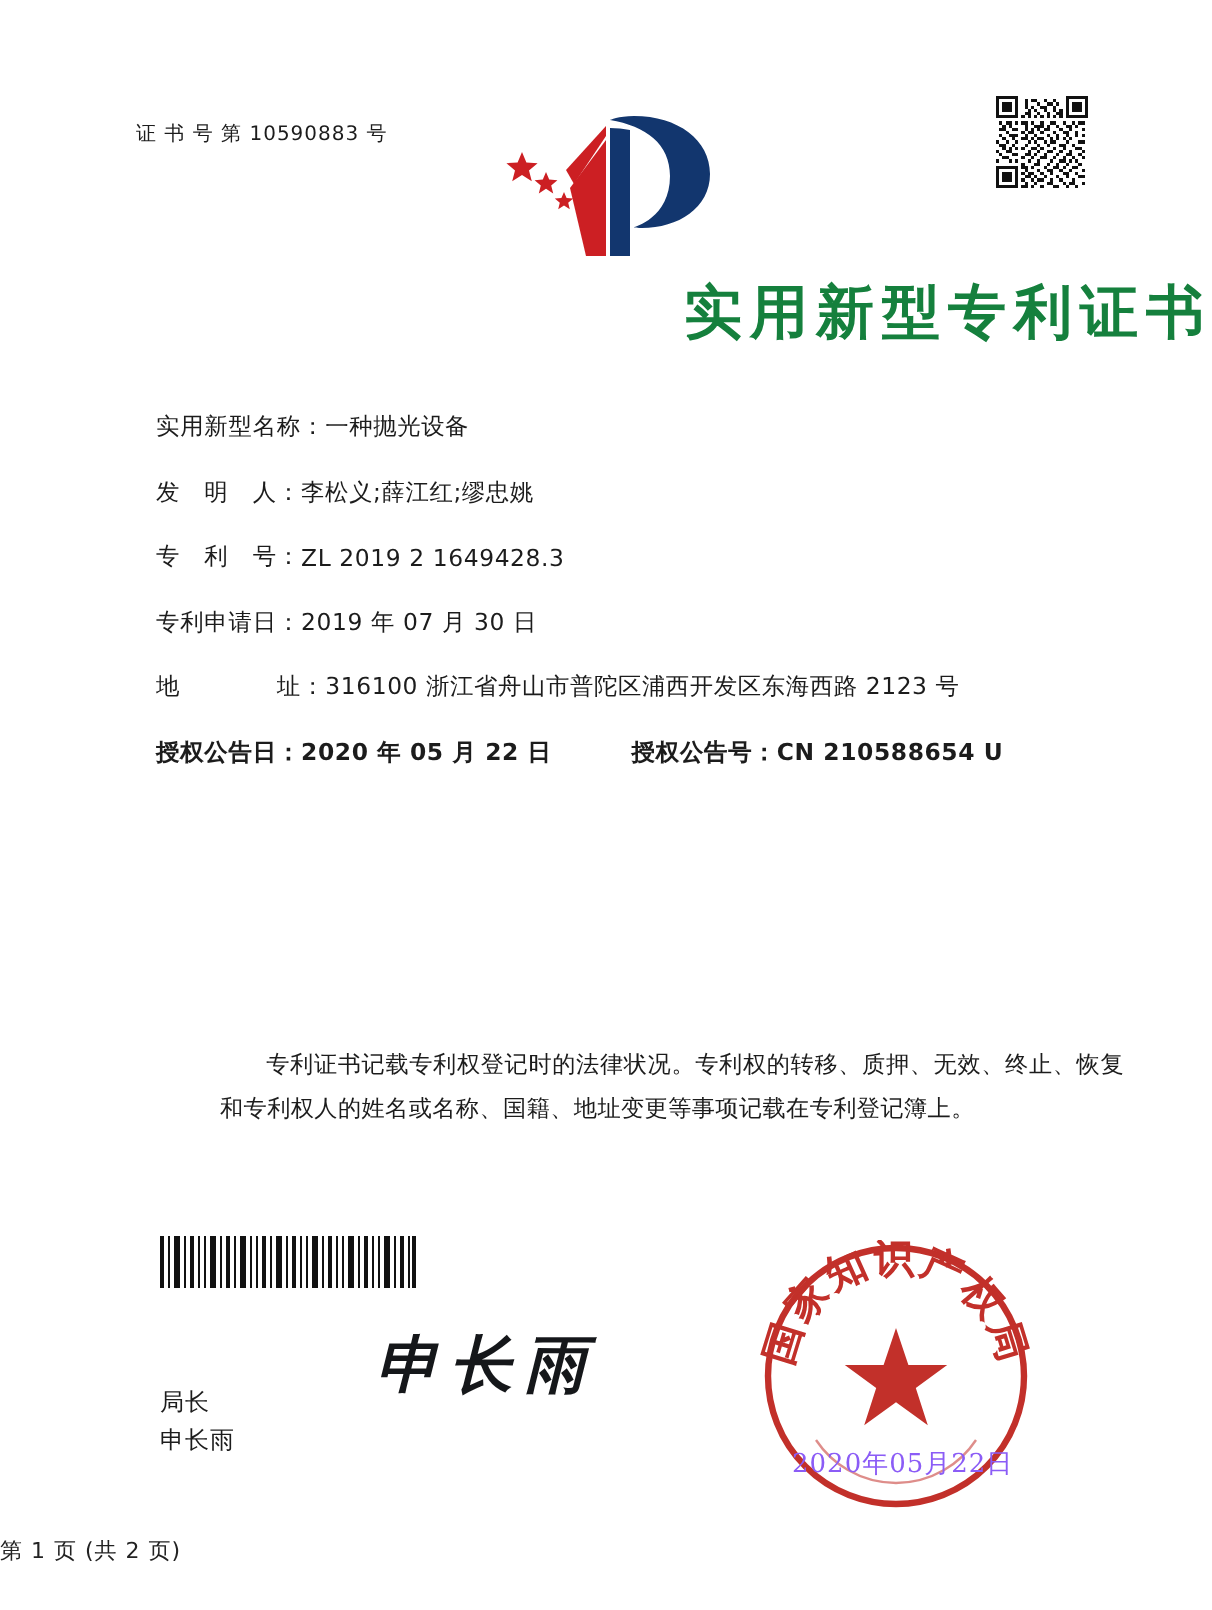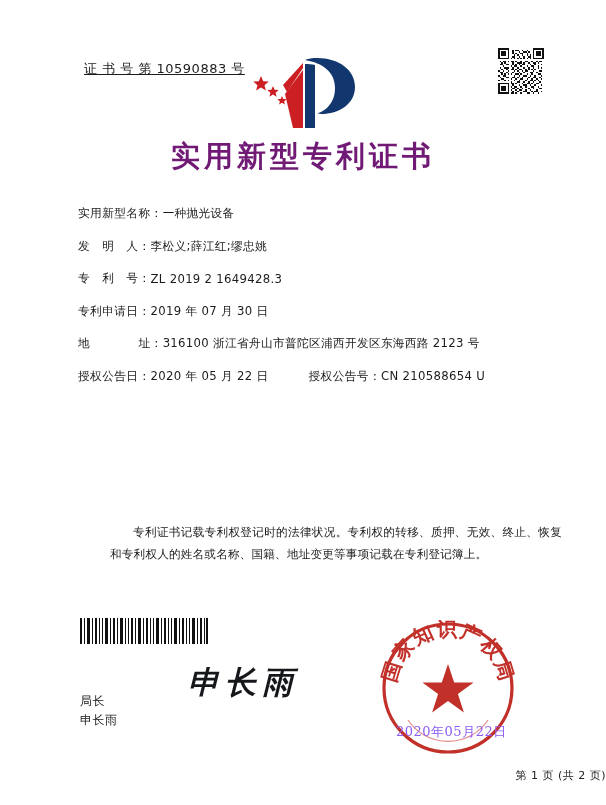--- a/index.html
+++ b/index.html
@@ -17,27 +17,26 @@
   .page {
     position: relative;
     width: 606px;
     height: 805px;
     background: #fff;
   }
 
   
   .cert-no {
     position: absolute;
-    left: 84px;
+    left: 68px;
     top: 60px;
-    font-size: 13px;
+    font-size: 10px;
     letter-spacing: 0.5px;
     color: #1c1c1c;
     white-space: nowrap;
-    text-decoration: underline;
   }
 
   
   .qr {
     position: absolute;
     right: 62px;
     top: 48px;
     width: 46px;
     height: 46px;
   }
@@ -52,26 +51,26 @@
     width: 120px;
     height: 78px;
   }
 
   
   .doc-title {
     position: absolute;
     left: 0;
     right: 0;
     top: 137px;
-    text-align: center;
+    text-align: right;
     font-family: "DejaVu Serif", "Liberation Serif", serif;
     font-weight: bold;
     font-size: 29px;
     letter-spacing: 4px;
-    color: #701a75;
+    color: #15803d;
   }
 
   
   .fields {
     position: absolute;
     left: 78px;
     top: 206px;
     width: 470px;
     font-size: 11.7px;
     color: #1c1c1c;
@@ -83,21 +82,21 @@
     white-space: nowrap;
   }
   .field-label {
     flex: 0 0 auto;
     letter-spacing: 0.4px;
   }
   .field-value {
     flex: 0 0 auto;
     letter-spacing: 0.3px;
   }
-  .field-row.pair { margin-bottom: 7px; }
+  .field-row.pair { margin-bottom: 7px; font-weight: bold; }
   .pair-gap { width: 40px; flex: 0 0 auto; }
 
   
   .para {
     position: absolute;
     left: 78px;
     width: 452px;
     font-size: 11.6px;
     line-height: 1.92;
     text-align: justify;
@@ -156,21 +155,21 @@
     letter-spacing: 0.5px;
     font-family: "DejaVu Serif", "Liberation Serif", serif;
   }
 
   
   .footer {
     position: absolute;
     left: 0;
     right: 0;
     top: 768px;
-    text-align: right;
+    text-align: left;
     font-size: 11px;
     color: #222;
     letter-spacing: 0.5px;
   }
 </style>
 </head>
 <body>
 
 <div class="page">
 

